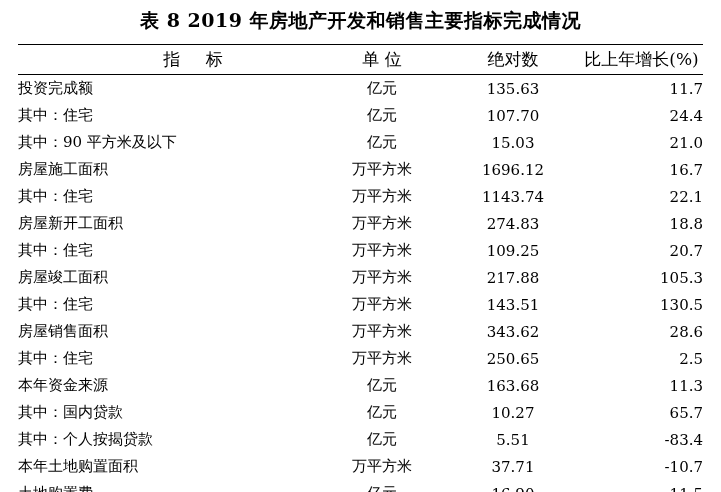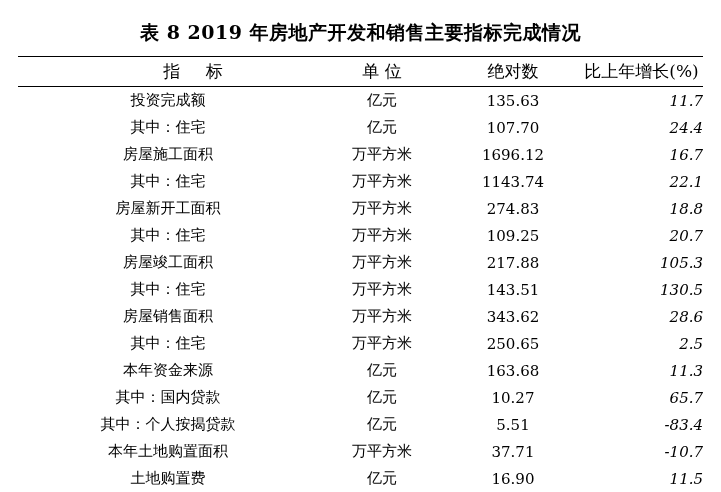--- a/index.html
+++ b/index.html
@@ -12,21 +12,21 @@
     height: 492px;
     font-family: "DejaVu Serif", "Liberation Serif", serif;
     color: #000000;
     overflow: hidden;
   }
   .page {
     width: 721px;
     height: 492px;
     position: relative;
     box-sizing: border-box;
-    padding: 12px 18px;
+    padding: 0 18px;
   }
   .title {
     text-align: center;
     font-size: 19px;
     font-weight: bold;
     letter-spacing: 0.5px;
     padding-top: 8px;
     padding-bottom: 10px;
     font-family: "DejaVu Serif", "Liberation Serif", serif;
   }
@@ -56,34 +56,33 @@
   }
   .col-item   { width: 300px; }
   .col-unit   { width: 128px; }
   .col-abs    { width: 134px; }
   .col-growth { width: 123px; }
 
   .vline {
     border-left: 1.1px solid #000;
   }
   .cell-item {
-    text-align: center;
+    text-align: left;
     padding-left: 6px;
   }
   .cell-unit {
     text-align: center;
   }
   .cell-num {
     text-align: center;
     padding-right: 26px;
   }
   .cell-growth {
     text-align: right;
     padding-right: 30px;
-    font-style: italic;
   }
   .hdr-item-spread {
     letter-spacing: 10px;
     padding-left: 60px;
   }
   .indent-0 { padding-left: 24px; }
   .indent-1 { padding-left: 48px; margin-top: 48px; }
   .indent-2 { padding-left: 66px; }
 </style>
 </head>
@@ -117,20 +116,26 @@
           <td class="cell-num vline">135.63</td>
           <td class="cell-growth vline">11.7</td>
         </tr>
         <tr>
           <td class="cell-item indent-1">其中：住宅</td>
           <td class="cell-unit vline">亿元</td>
           <td class="cell-num vline">107.70</td>
           <td class="cell-growth vline">24.4</td>
         </tr>
         <tr>
+          <td class="cell-item indent-2">其中：90 平方米及以下</td>
+          <td class="cell-unit vline">亿元</td>
+          <td class="cell-num vline">15.03</td>
+          <td class="cell-growth vline">21.0</td>
+        </tr>
+        <tr>
           <td class="cell-item indent-0">房屋施工面积</td>
           <td class="cell-unit vline">万平方米</td>
           <td class="cell-num vline">1696.12</td>
           <td class="cell-growth vline">16.7</td>
         </tr>
         <tr>
           <td class="cell-item indent-1">其中：住宅</td>
           <td class="cell-unit vline">万平方米</td>
           <td class="cell-num vline">1143.74</td>
           <td class="cell-growth vline">22.1</td>

